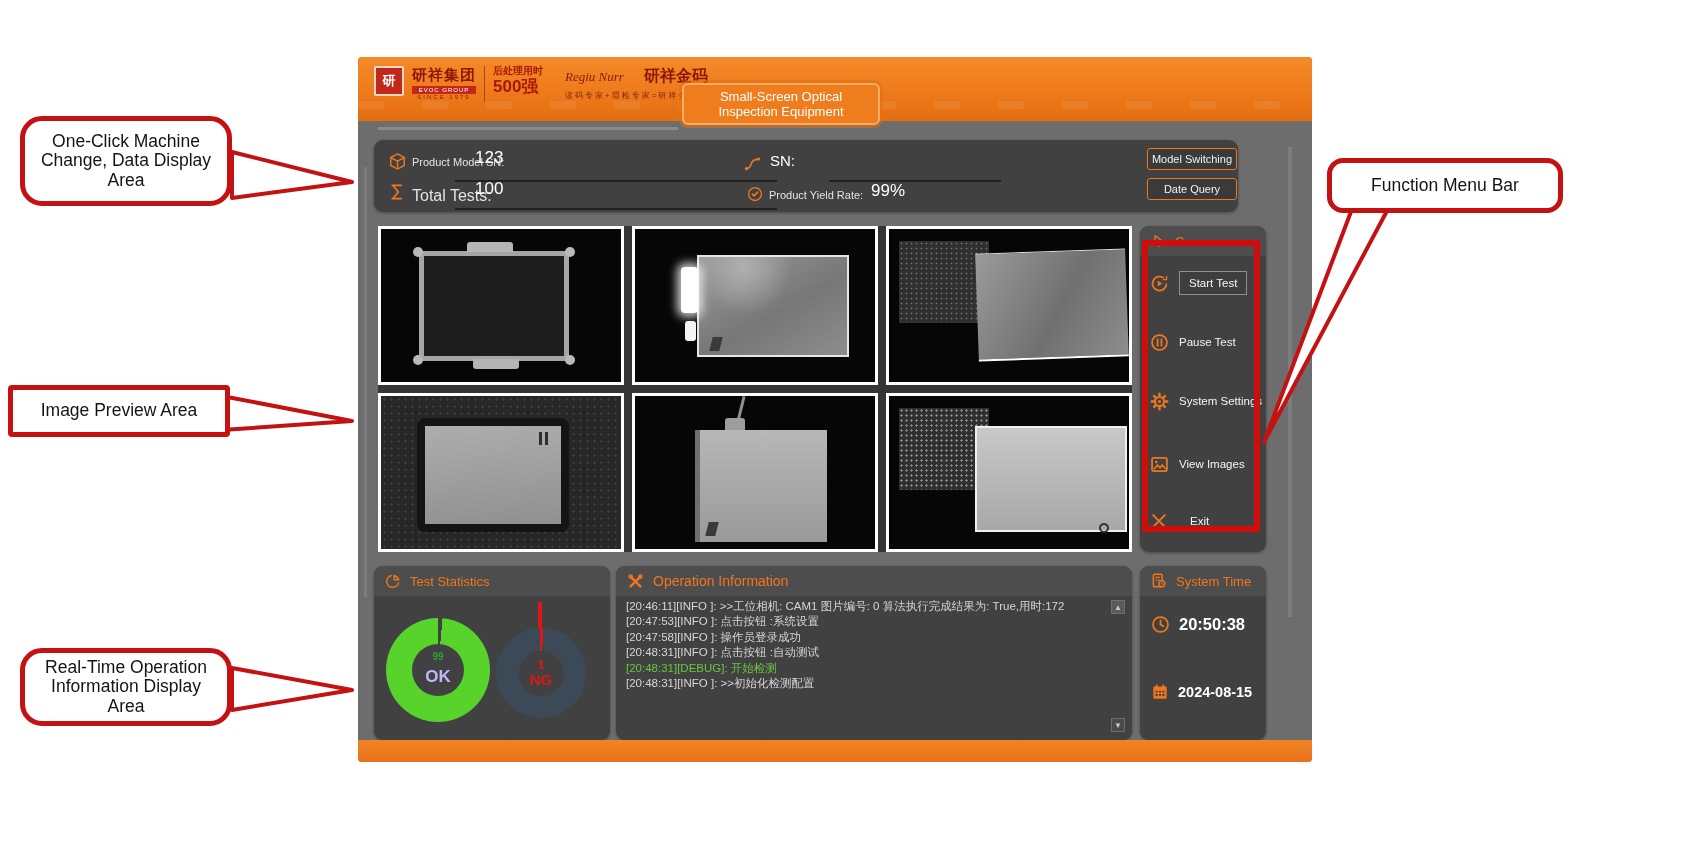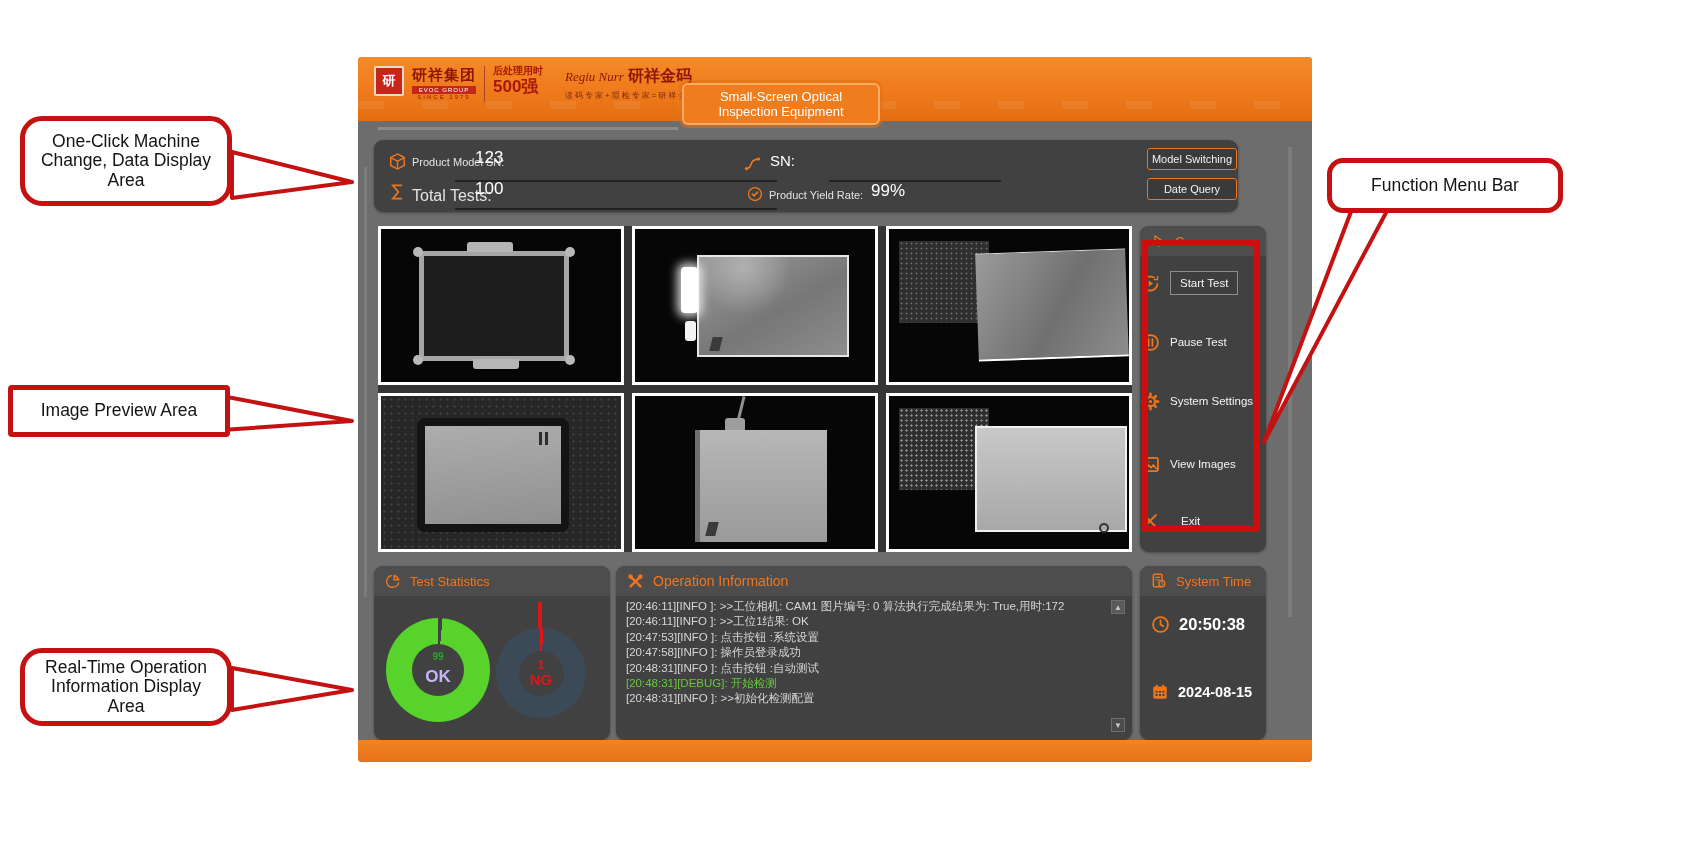--- a/index.html
+++ b/index.html
@@ -25,21 +25,21 @@
   .logo-mark { width:30px; height:30px; background:#c3271a; border:2px solid #e9d9c9; border-radius:2px;
     display:flex; align-items:center; justify-content:center; color:#fff; font-size:13px; font-weight:bold; }
   .logo-col1 .cn { font-size:15px; font-weight:bold; color:#8f1607; letter-spacing:1px; }
   .logo-col1 .en { margin-top:1px; background:#c3271a; color:#fff; font-size:6px; padding:1px 2px; letter-spacing:1px; text-align:center; }
   .logo-col1 .since { font-size:6px; color:#8f1607; letter-spacing:2px; text-align:center; }
   .logo-div { width:1px; height:36px; background:#a8432a; }
   .logo-col2 { color:#a81808; font-weight:bold; line-height:1; }
   .logo-col2 .r1 { font-size:10px; }
   .logo-col2 .r2 { font-size:17px; margin-top:2px; }
   .logo-col3 { margin-left:14px; color:#8d1606; }
-  .logo-col3 .script-row { display:flex; align-items:baseline; gap:4px; }
+  .logo-col3 .script-row { display:flex; align-items:baseline; gap:20px; }
   .logo-col3 .script { font-family:"Liberation Serif","DejaVu Serif",serif; font-style:italic; font-size:13px; }
   .logo-col3 .brand { font-size:16px; font-weight:bold; }
   .logo-col3 .tagline { margin-top:3px; font-size:8px; letter-spacing:2px; color:#7c2a12; }
 
   
   .title-capsule { position:absolute; left:324px; top:26px; width:198px; height:42px; z-index:3;
     background:#ef7d1e; border:2px solid #f8ae62; border-radius:6px;
     display:flex; flex-direction:column; align-items:center; justify-content:center;
     color:#fff; font-size:13px; line-height:1.18; text-align:center;
     box-shadow:0 0 0 3px rgba(230,110,20,.55); }
@@ -96,21 +96,21 @@
   .mark5 { left:72px; top:126px; width:10px; height:14px; background:#3a3a3a; transform:skewX(-14deg); }
   
   .spk.bright { background-image:radial-gradient(circle,#999 .9px,transparent 1.2px); }
   .panel6 { left:86px; top:30px; width:152px; height:106px; border:2px solid #efefef;
     background:linear-gradient(180deg,#c8c8c8 0%,#a8a8a8 100%); }
   .hole { right:20px; bottom:16px; width:10px; height:10px; border:2px solid #333; border-radius:50%; }
 
   
   .menu-panel { left:782px; top:169px; width:126px; height:326px; }
   .menu-item { position:absolute; left:0; width:100%; height:34px; display:flex; align-items:center; gap:9px;
-    color:#f4f4f4; font-size:11.5px; cursor:pointer; }
+    padding-left:9px; color:#f4f4f4; font-size:11.5px; cursor:pointer; }
   .menu-item .boxed { border:1px solid #8f8f8f; background:#3e3e3e; padding:5px 9px; }
 
   
   .stats-panel { left:16px; top:509px; width:236px; height:174px; }
   .donut { position:absolute; border-radius:50%; }
   .donut:after { content:""; position:absolute; left:25%; top:25%; width:50%; height:50%; border-radius:50%; background:#414141; }
   .donut-ok { left:12px; top:52px; width:104px; height:104px;
     background:conic-gradient(from 0deg, #414141 0 5deg, #57d32b 5deg 360deg); }
   .donut-ng { left:122px; top:62px; width:90px; height:90px;
     background:conic-gradient(from -2deg, #e01515 0 5deg, #3c4956 5deg 360deg); }
@@ -356,21 +356,20 @@
           <svg width="19" height="19" viewBox="0 0 24 24" fill="none" stroke="#f0761d" stroke-linecap="round">
               <path d="M5.8 5.8 18.2 18.2M18.2 5.8 5.8 18.2" stroke-width="3"></path>
               <circle cx="5.8" cy="5.8" r="2.1" stroke-width="1.6"></circle>
               <circle cx="18.2" cy="5.8" r="2.1" stroke-width="1.6"></circle>
             </svg>
           </span>
         <span>Operation Information</span>
       </div>
       <div class="log-body">
         <div class="log-line">[20:46:11][INFO ]: &gt;&gt;工位相机: CAM1 图片编号: 0 算法执行完成结果为: True,用时:172</div>
-        <div class="log-line">[20:46:11][INFO ]: &gt;&gt;工位1结果: OK</div>
         <div class="log-line">[20:47:53][INFO ]: 点击按钮 :系统设置</div>
         <div class="log-line">[20:47:58][INFO ]: 操作员登录成功</div>
         <div class="log-line">[20:48:31][INFO ]: 点击按钮 :自动测试</div>
         <div class="log-line debug">[20:48:31][DEBUG]: 开始检测</div>
         <div class="log-line">[20:48:31][INFO ]: &gt;&gt;初始化检测配置</div>
       </div>
       <div class="scroll-btn scroll-up">▲</div>
       <div class="scroll-btn scroll-down">▼</div>
     </div>
 

